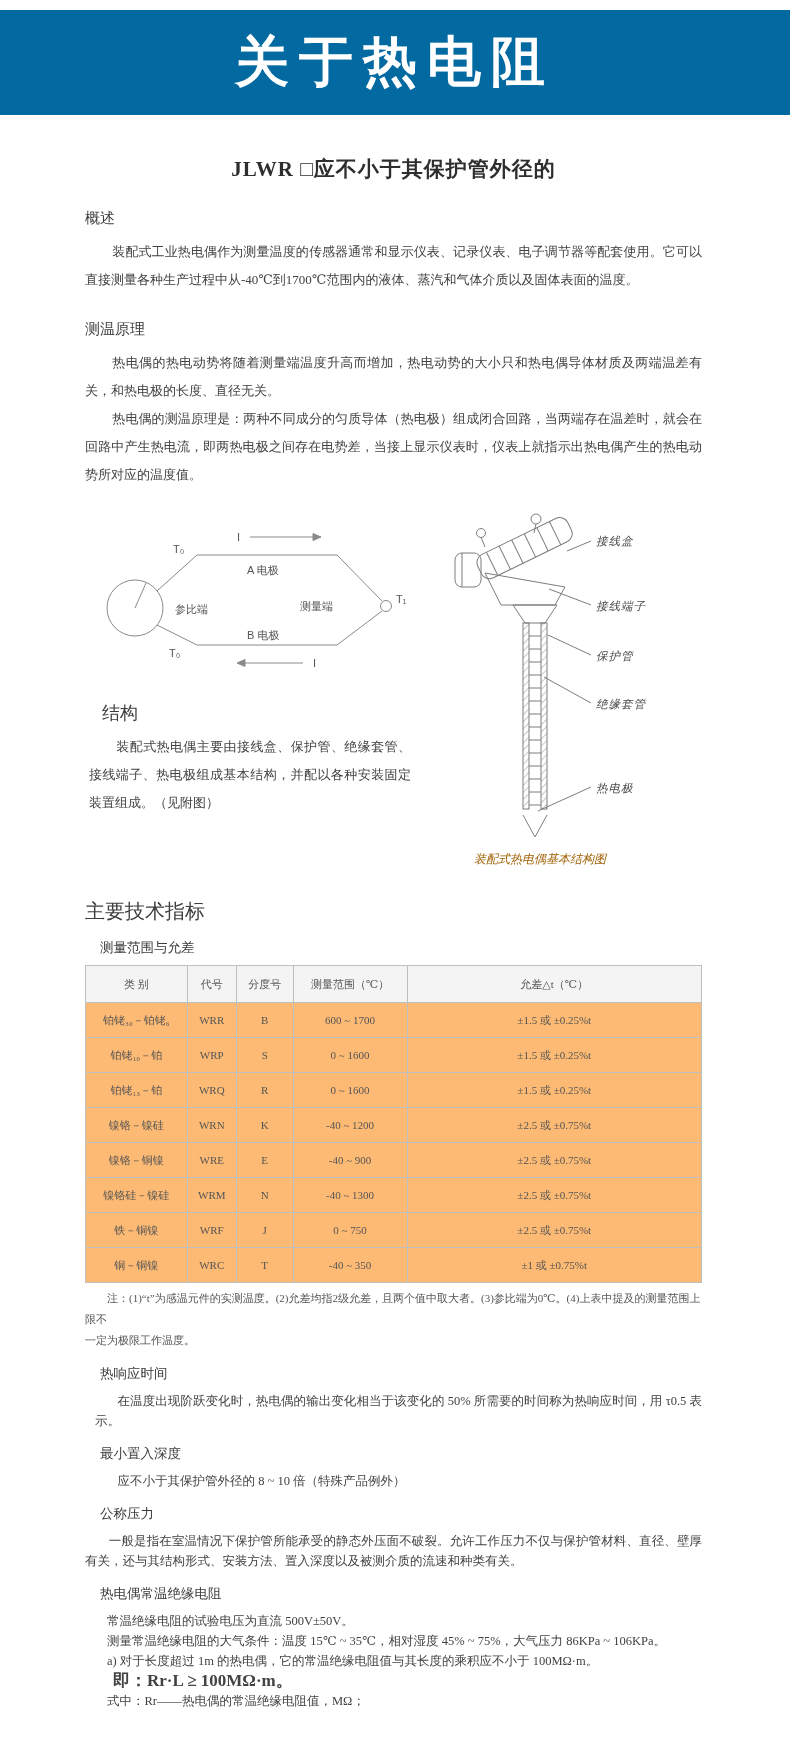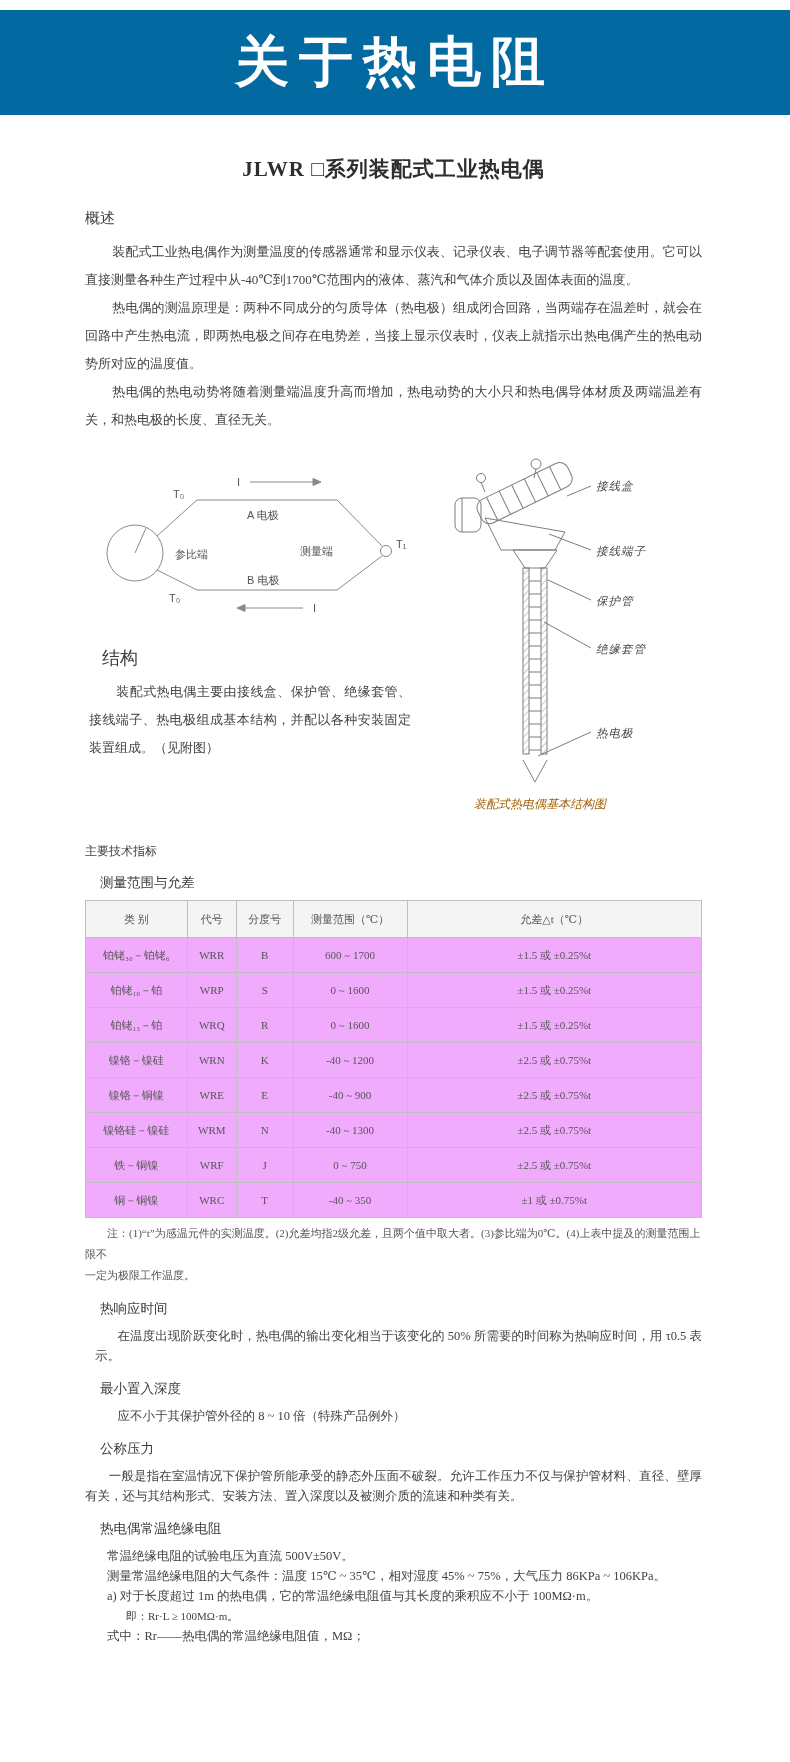--- a/index.html
+++ b/index.html
@@ -64,21 +64,21 @@
   .fig-caption{
     font-size:12px;color:#a16207;
     text-align:center;
     width:230px;
     margin:4px 0 0 10px;
   }
   svg text{font-family:"Liberation Sans","DejaVu Sans",sans-serif;}
   
   .tech-h{
     font-family:"Liberation Sans","DejaVu Sans",sans-serif;
-    font-size:12px;color:#3c3c3c;margin:30px 0 8px 0;font-weight:400;
+    font-size:20px;color:#3c3c3c;margin:30px 0 8px 0;font-weight:400;
   }
   .sub-h{
     font-family:"Liberation Sans","DejaVu Sans",sans-serif;
     font-size:13.5px;color:#3c3c3c;margin:14px 0 8px 15px;font-weight:400;
   }
   table.spec{
     border-collapse:collapse;
     width:100%;
     table-layout:fixed;
   }
@@ -86,58 +86,59 @@
     border:1px solid #bfbfbf;
     text-align:center;
     font-size:11px;
     color:#555555;
     font-family:"Liberation Serif","DejaVu Serif",serif;
     font-weight:400;
     padding:0 2px;
     overflow:hidden;
   }
   table.spec th{height:36px;background:#f4f4f4;}
-  table.spec td{height:34px;background:#f0abfc;}
+  table.spec td{height:34px;background:#fdba74;}
   .tbl-note{
     font-size:11px;
     color:#555;
     line-height:21px;
     margin-top:5px;
     text-indent:22px;
   }
   .tbl-note .second{text-indent:0;}
   .sub-para{
     font-size:12.5px;
     line-height:20px;
     margin:0 0 0 10px;
     text-indent:1.8em;
     text-align:justify;
   }
   .flush-para{
     font-size:12.5px;line-height:20px;margin:0;text-indent:1.9em;text-align:justify;
   }
   .ins-line{font-size:12.5px;line-height:20px;margin-left:22px;}
-  .ins-line-ji{font-size:11px;line-height:20px;margin-left:41px;}
+  .ins-line-ji{font-size:17px;line-height:20px;margin-left:28px;font-weight:bold;}
 </style>
 </head>
 <body>
 
 <div class="banner-top">
   <span>关于热电阻</span>
 </div>
 
 <div class="content">
 
-  <h1 class="doc-title">JLWR □系列装配式工业热电偶</h1>
+  <h1 class="doc-title">JLWR □应不小于其保护管外径的</h1>
 
   <div class="sec-h">概述</div>
   <p class="para">装配式工业热电偶作为测量温度的传感器通常和显示仪表、记录仪表、电子调节器等配套使用。它可以直接测量各种生产过程中从-40℃到1700℃范围内的液体、蒸汽和气体介质以及固体表面的温度。</p>
 
+  <div class="sec-h">测温原理</div>
+  <p class="para">热电偶的热电动势将随着测量端温度升高而增加，热电动势的大小只和热电偶导体材质及两端温差有关，和热电极的长度、直径无关。</p>
   <p class="para">热电偶的测温原理是：两种不同成分的匀质导体（热电极）组成闭合回路，当两端存在温差时，就会在回路中产生热电流，即两热电极之间存在电势差，当接上显示仪表时，仪表上就指示出热电偶产生的热电动势所对应的温度值。</p>
-  <p class="para">热电偶的热电动势将随着测量端温度升高而增加，热电动势的大小只和热电偶导体材质及两端温差有关，和热电极的长度、直径无关。</p>
 
   <div class="fig-row">
 
     <div class="fig-left">
       
       <svg width="330" height="172" viewBox="0 0 330 172">
         <g stroke="#8a8a8a" stroke-width="1" fill="none">
           <circle cx="50" cy="97" r="28"></circle>
           <line x1="50" y1="97" x2="61" y2="72"></line>
           <polyline points="72,80 112,44 252,44 297,90"></polyline>

